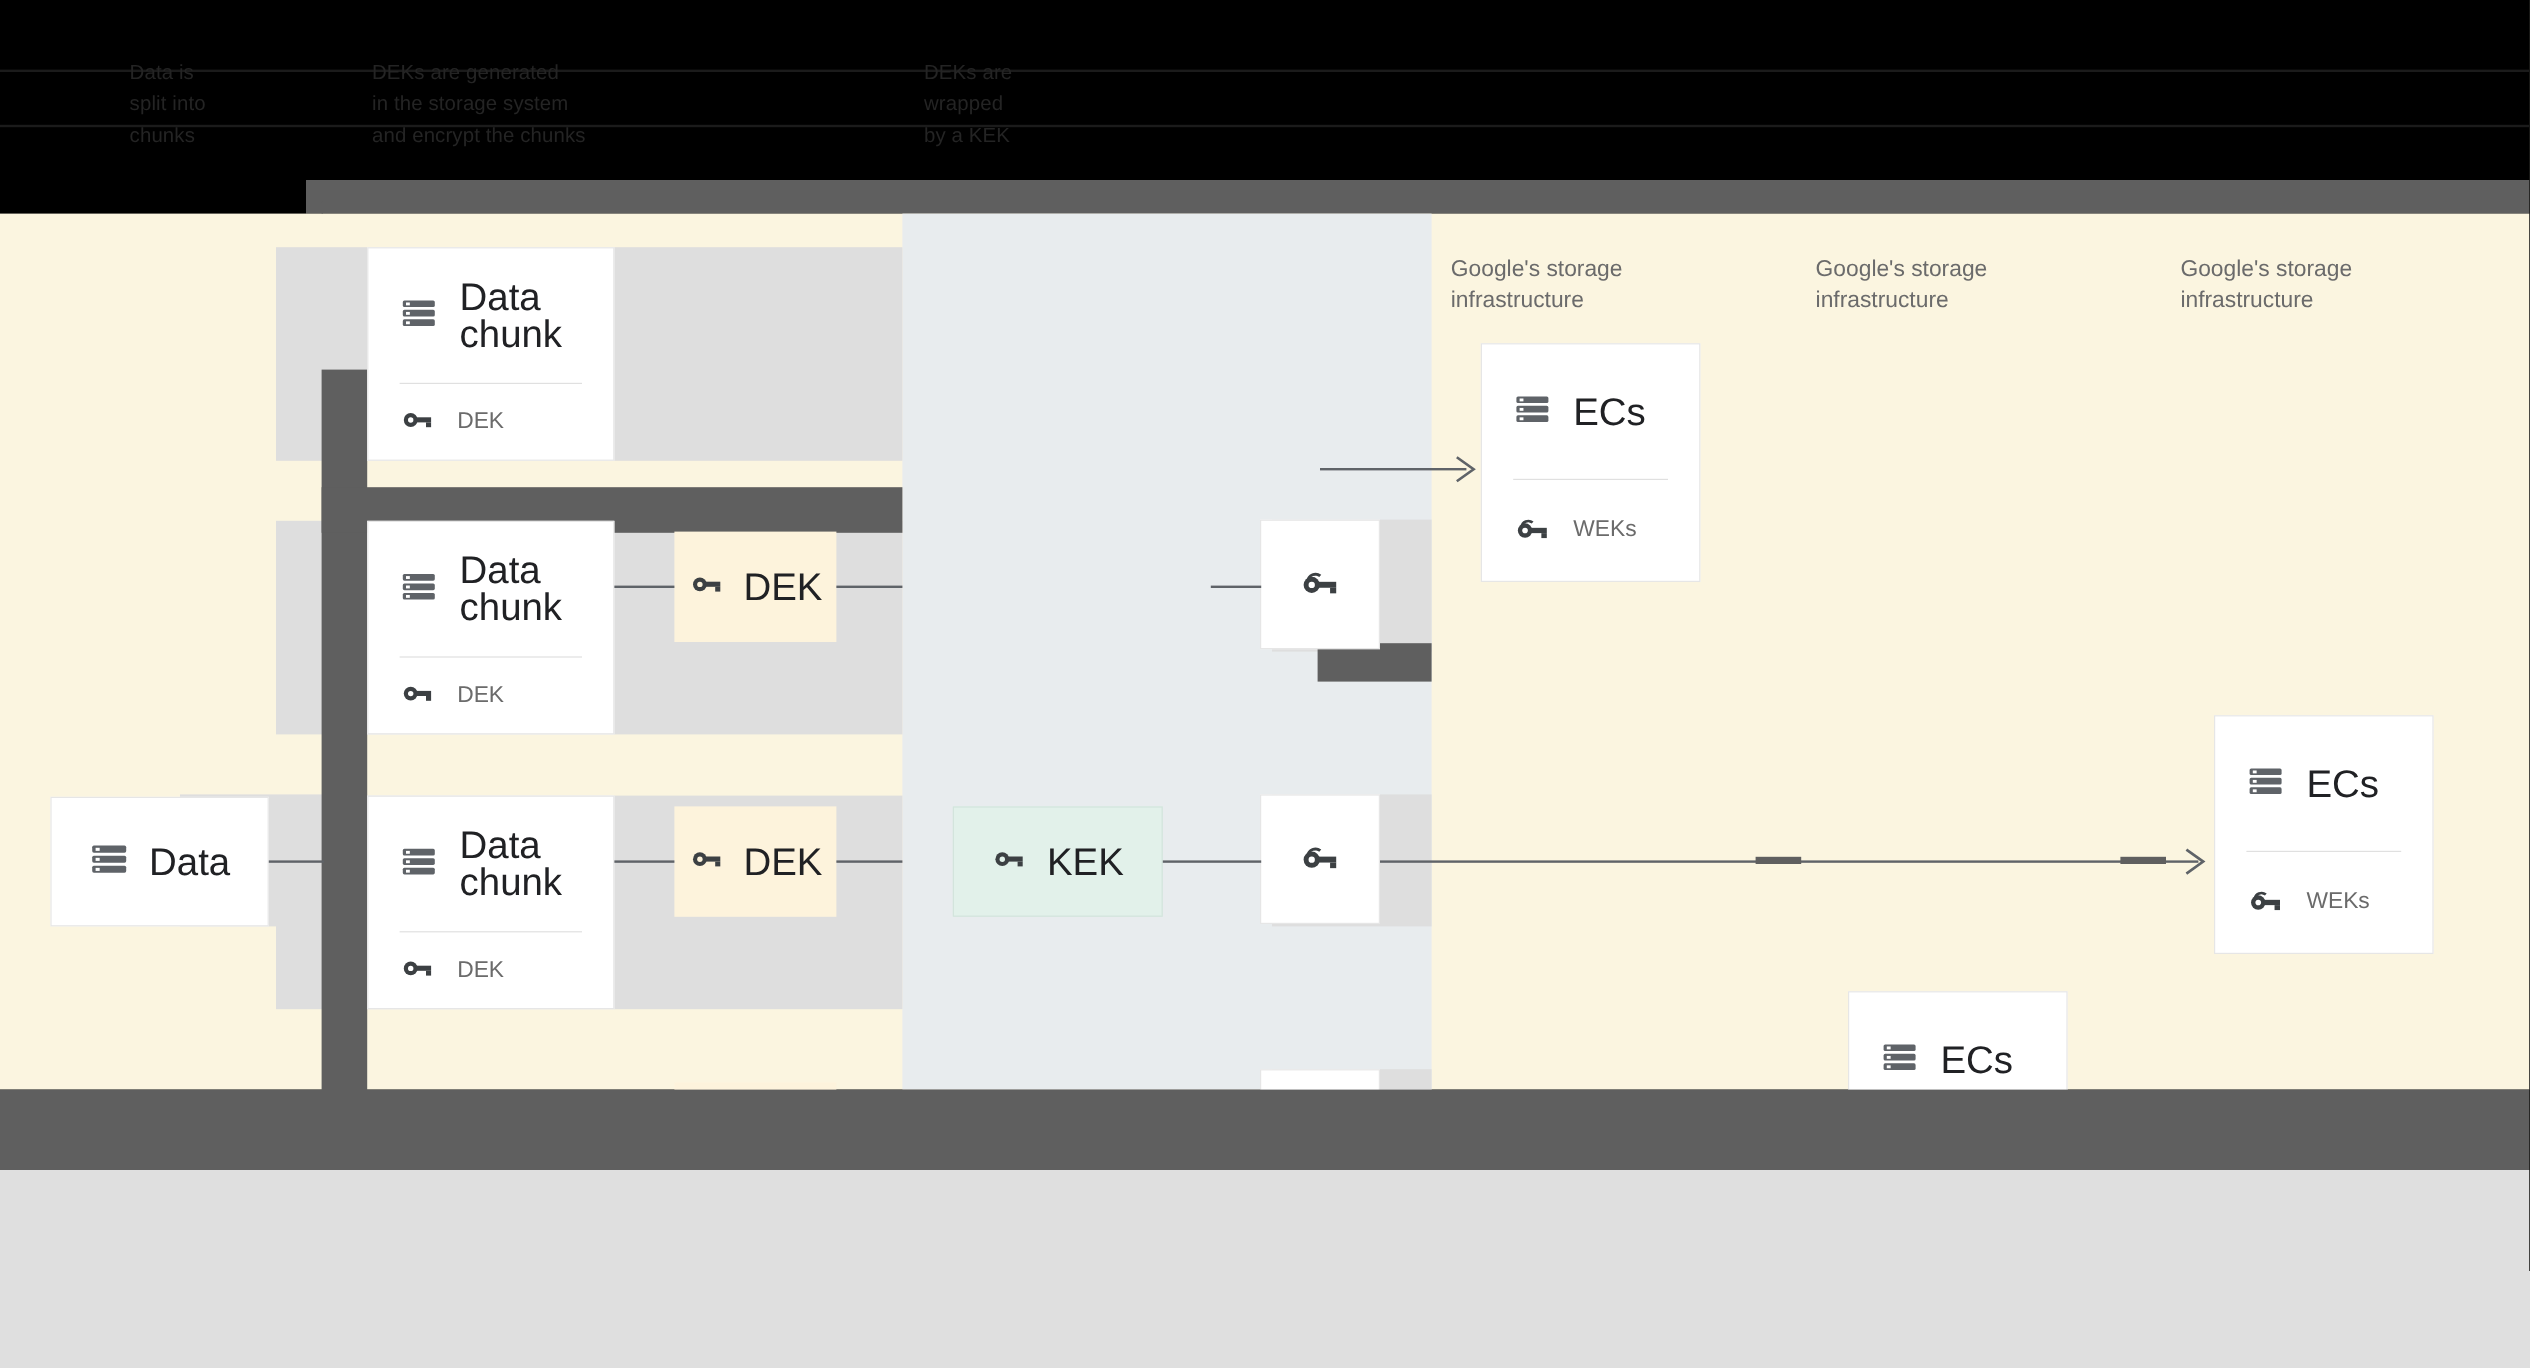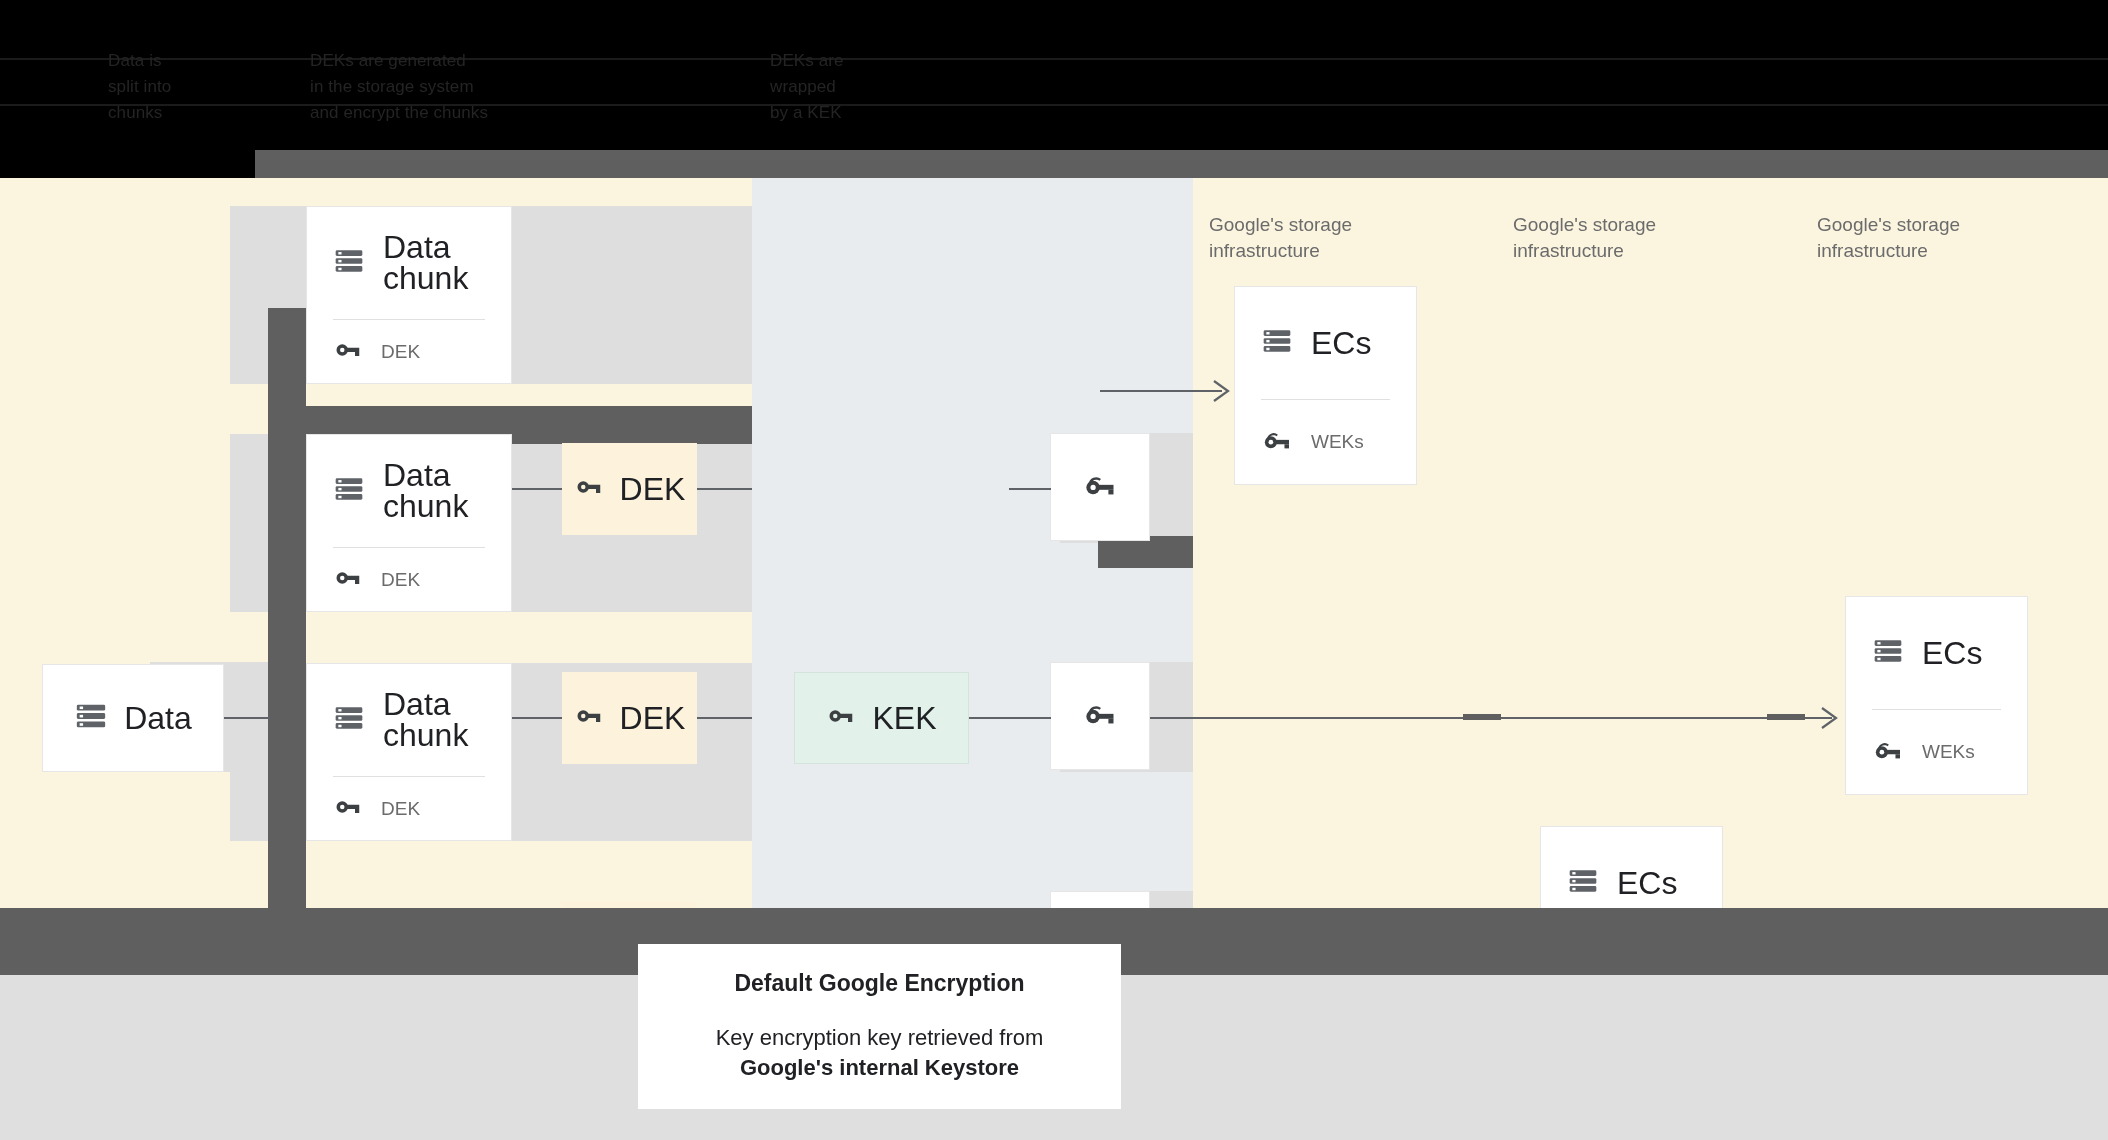--- a/index.html
+++ b/index.html
@@ -455,21 +455,14 @@
 
     <div class="band" style="left:1463px;top:536px;width:38px;height:6px;"></div>
     <div class="band" style="left:1767px;top:536px;width:38px;height:6px;"></div>
     <div class="band" style="left:1462px;top:766px;width:38px;height:6px;"></div>
 
   </div>
 
   <div class="footer-band"></div>
   <div class="footer-area"></div>
 
-  <div class="caption">
-    <div class="cap-title">Default Google Encryption</div>
-    <div class="cap-body">
-      <span>Key encryption key retrieved from</span><br>
-      <b>Google's internal Keystore</b>
-    </div>
-  </div>
 
 </div>
 
 </body></html>

